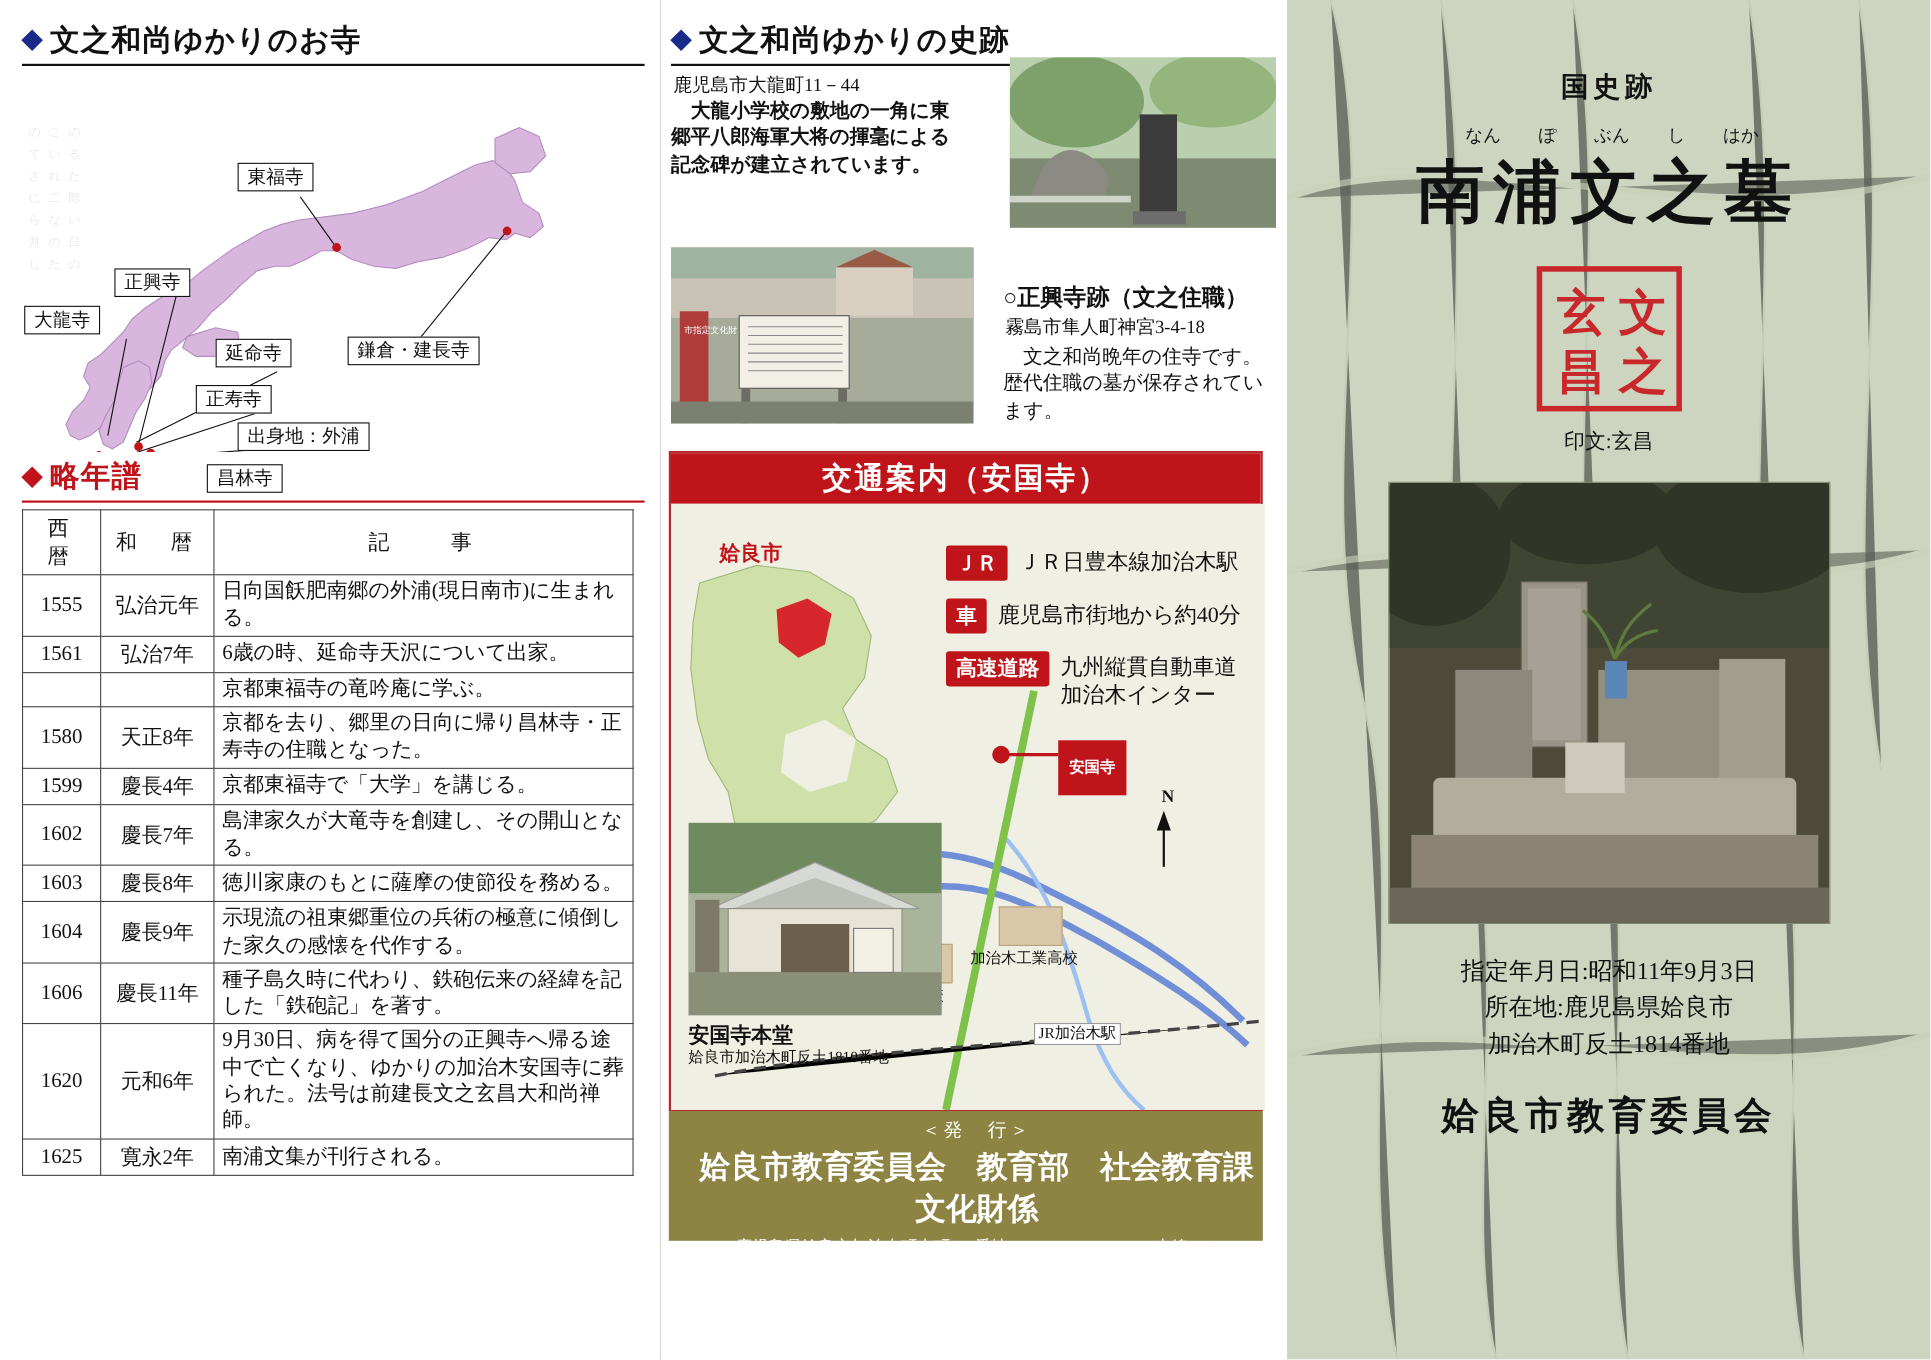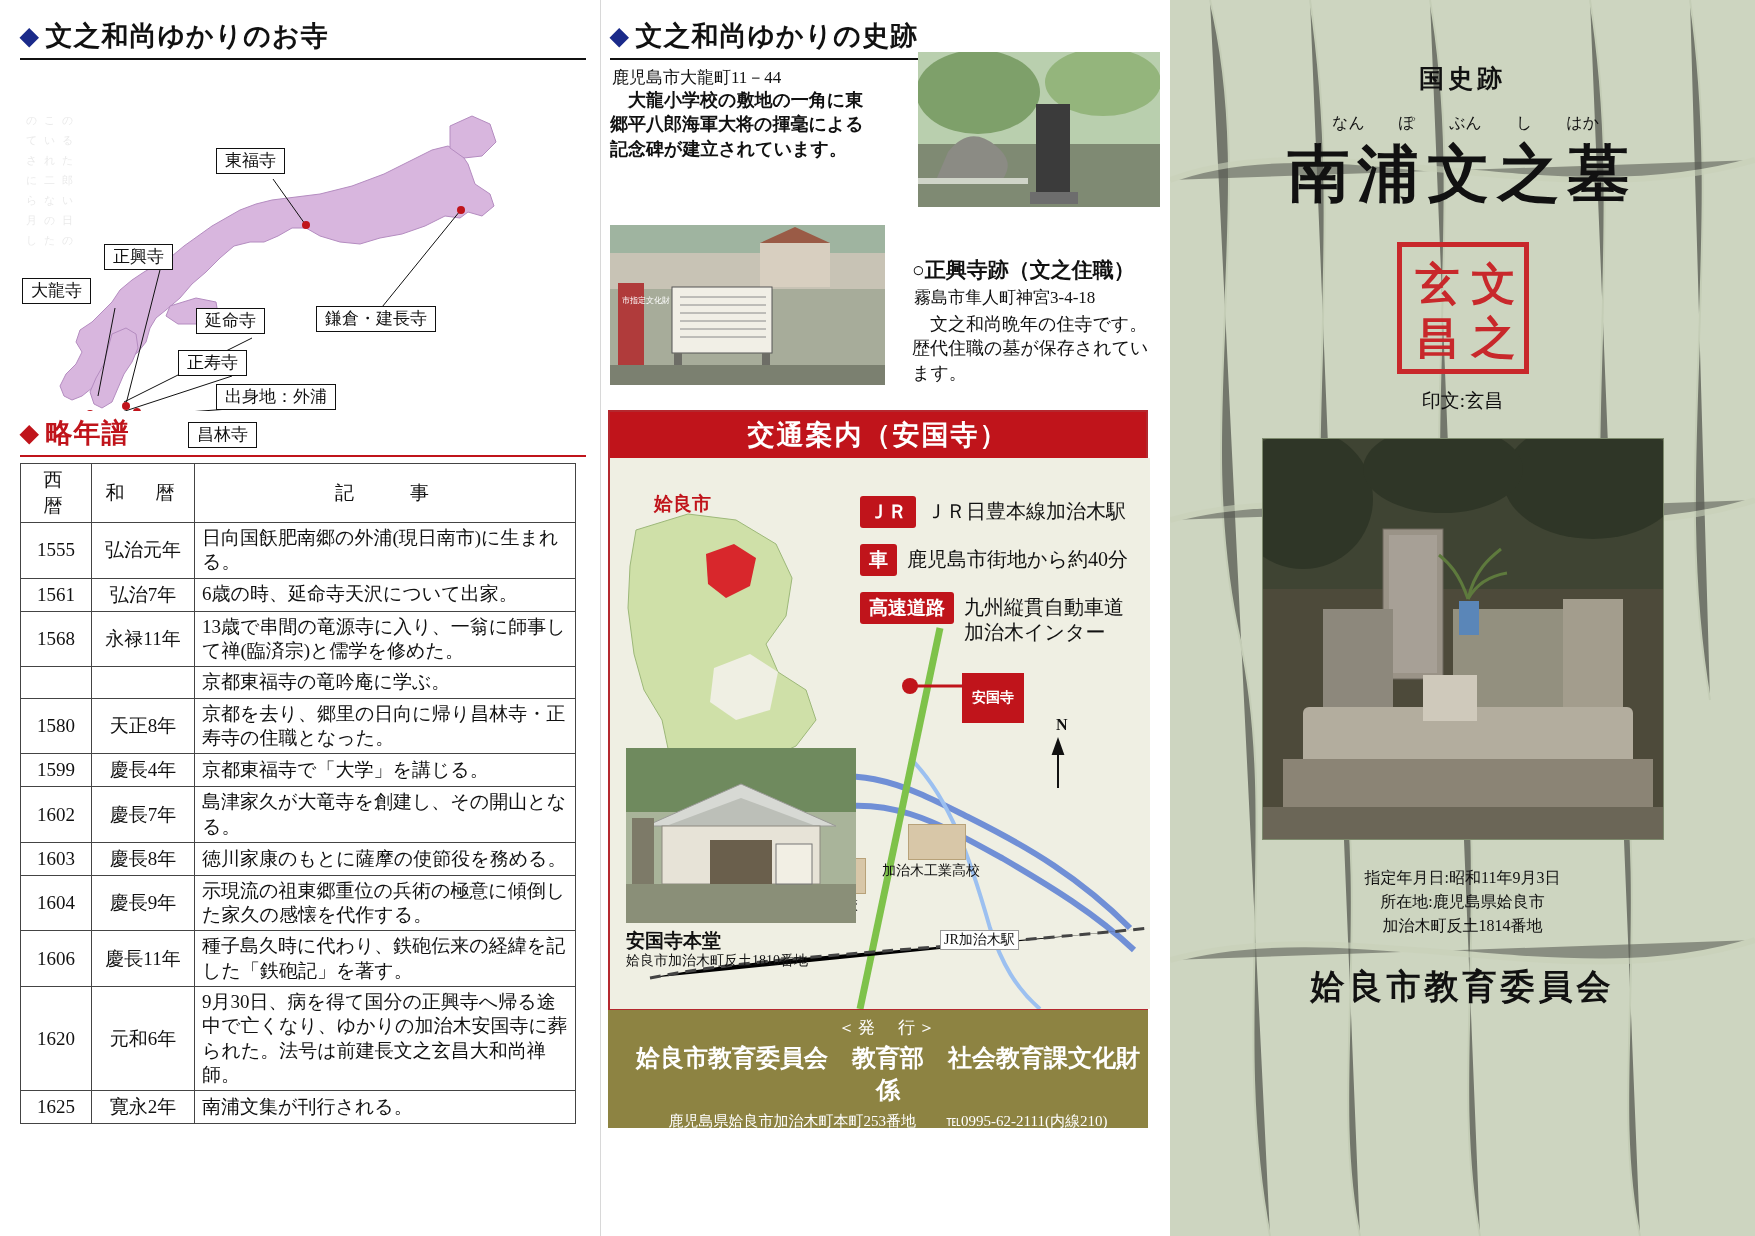--- a/index.html
+++ b/index.html
@@ -80,21 +80,21 @@
   .temple-photo{position:absolute;left:16px;top:290px;width:230px;height:175px;}
   .tp-cap{position:absolute;left:16px;top:470px;font-size:19px;font-weight:bold;}
   .tp-cap2{position:absolute;left:16px;top:494px;font-size:14px;}
   .jrline-lbl{position:absolute;font-size:14px;background:#fff;padding:0 3px;border:1px solid #999;}
 
   .publisher{
     position:absolute;left:8px;top:1010px;width:540px;height:118px;
     background:#8d8342;color:#fff;text-align:center;box-sizing:border-box;padding-top:6px;padding-left:20px;
   }
   .pub1{font-size:17px;letter-spacing:3px;}
-  .pub2{font-size:24px;font-weight:bold;margin-top:3px;}
+  .pub2{font-size:28px;font-weight:bold;margin-top:3px;}
   .pub3{font-size:15px;margin-top:6px;}
 
   
   .panel3{width:585px;position:relative;background:#cfd6c2;overflow:hidden;}
   .p3-bg{position:absolute;inset:0;opacity:.55;}
   .p3-inner{position:relative;height:100%;}
   .kokushiseki{text-align:center;font-size:25px;font-weight:bold;margin-top:62px;letter-spacing:4px;}
   .ruby-row{display:flex;justify-content:center;gap:34px;font-size:16px;margin-top:18px;padding-left:6px;}
   .bigtitle{
     text-align:center;font-size:62px;font-weight:bold;letter-spacing:8px;margin-top:-2px;
@@ -102,21 +102,21 @@
   }
   .seal{
     width:132px;height:132px;border:5px solid #c8282b;margin:26px auto 0 auto;
     position:relative;box-sizing:border-box;
   }
   .seal-txt{position:absolute;color:#c8282b;font-weight:bold;}
   .inbun{text-align:center;font-size:19px;margin-top:14px;}
   .gravephoto{
     width:400px;height:400px;margin:24px auto 0 auto;border:1px solid #7d8a6d;position:relative;overflow:hidden;
   }
-  .p3-info{text-align:center;font-size:16px;line-height:1.5;margin-top:26px;}
+  .p3-info{text-align:center;font-size:22px;line-height:1.5;margin-top:26px;}
   .p3-foot{text-align:center;font-size:34px;font-weight:bold;letter-spacing:4px;margin-top:26px;}
   .divider{position:absolute;top:0;bottom:0;width:1px;background:#d8d8d8;}
 </style>
 </head>
 <body>
 
 <div class="page">
 
   <div class="panel1">
 
@@ -215,25 +215,20 @@
       </tr>
       <tr>
             <td class="c1">1555</td>
             <td class="c2">弘治元年</td>
             <td class="c3">日向国飫肥南郷の外浦(現日南市)に生まれる。</td>
           </tr>
       <tr>
             <td class="c1">1561</td>
             <td class="c2">弘治7年</td>
             <td class="c3">6歳の時、延命寺天沢について出家。</td>
-          </tr>
-      <tr>
-            <td class="c1">1568</td>
-            <td class="c2">永禄11年</td>
-            <td class="c3">13歳で串間の竜源寺に入り、一翁に師事して禅(臨済宗)と儒学を修めた。</td>
           </tr>
       <tr>
             <td class="c1"></td>
             <td class="c2"></td>
             <td class="c3">京都東福寺の竜吟庵に学ぶ。</td>
           </tr>
       <tr>
             <td class="c1">1580</td>
             <td class="c2">天正8年</td>
             <td class="c3">京都を去り、郷里の日向に帰り昌林寺・正寿寺の住職となった。</td>

